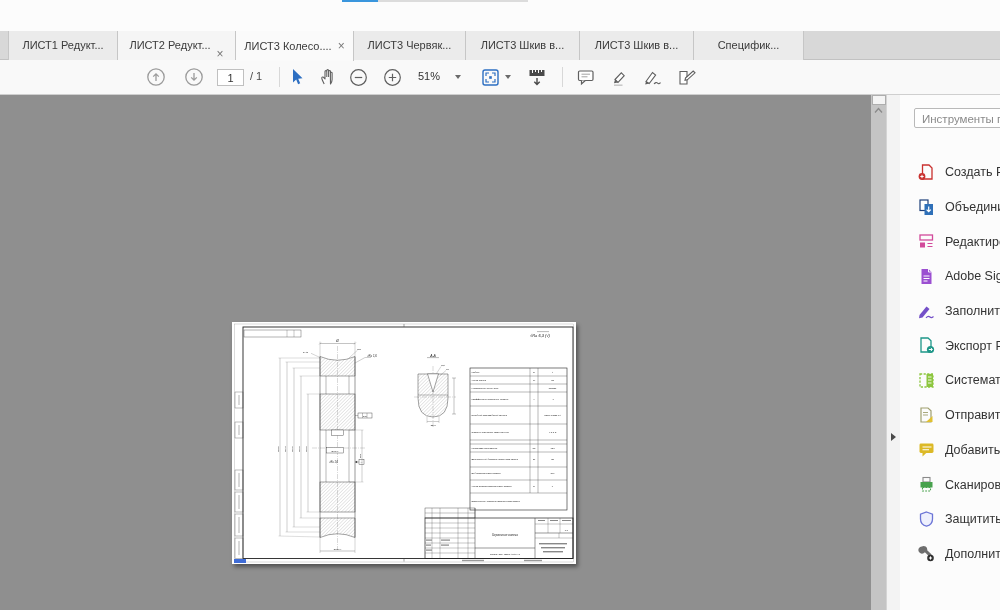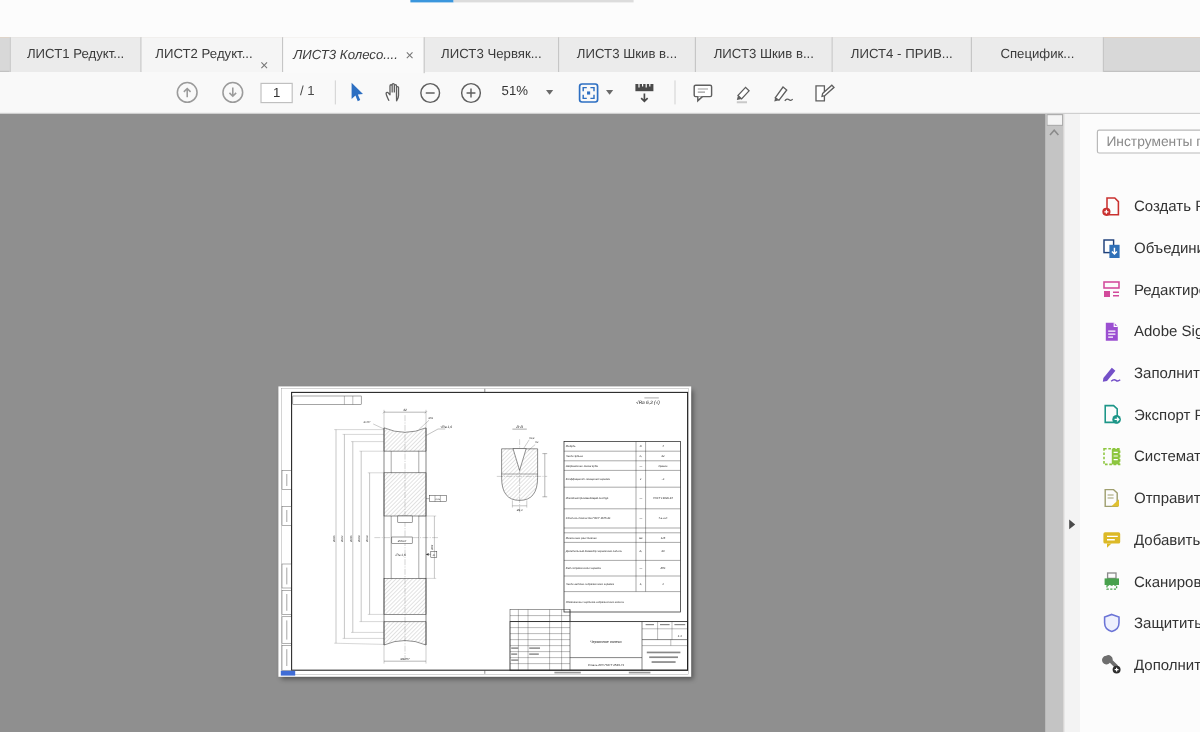--- a/index.html
+++ b/index.html
@@ -14,21 +14,21 @@
 
   
   .tabbar{position:absolute;left:0;top:31px;width:1000px;height:29px;background:#d8d8d8;
           border-bottom:1px solid #c2c2c2;display:flex;padding-left:8px;box-sizing:border-box;}
   .tab{height:29px;line-height:29px;font-size:11px;color:#3b3b3b;background:#ebebeb;
        border-right:1px solid #c6c6c6;text-align:center;box-sizing:border-box;
        display:flex;align-items:center;justify-content:center;white-space:nowrap;overflow:hidden;
        flex:none;cursor:default;}
   .tab:first-child{border-left:1px solid #c6c6c6;}
   .tab.hovered{background:#f5f5f5;align-items:flex-end;}
-  .tab.active{background:#fafafa;height:30px;z-index:2;font-style:italic;}
+  .tab.active{background:#fafafa;height:30px;z-index:2;}
   .tab .close{margin-left:6px;color:#777;font-size:12px;line-height:12px;}
 
   
   .toolbar{position:absolute;left:0;top:60px;width:1000px;height:34px;background:#f9f9f9;
            border-bottom:1px solid #cfcfcf;}
   .toolbar .tb{position:absolute;}
   .tb-divider{width:1px;height:20px;background:#d8d8d8;top:7px;}
   .page-input{position:absolute;left:217px;top:9px;width:25px;height:15px;border:1px solid #c0c0c0;
               background:#fff;font-size:11px;text-align:center;color:#333;padding:0;
               font-family:"Liberation Sans",sans-serif;}
@@ -93,23 +93,20 @@
         <span class="close">×</span>
       </div>
     <div class="tab" style="width:112px">
         <span>ЛИСТ3 Червяк...</span>
       </div>
     <div class="tab" style="width:114px">
         <span>ЛИСТ3 Шкив в...</span>
       </div>
     <div class="tab" style="width:114px">
         <span>ЛИСТ3 Шкив в...</span>
-      </div>
-    <div class="tab" style="width:116px">
-        <span>ЛИСТ4 - ПРИВ...</span>
       </div>
     <div class="tab" style="width:110px">
         <span>Специфик...</span>
       </div>
   </div>
 
   <div class="toolbar">
     <svg class="tb" style="left:146px;top:7px" width="20" height="20">
         <circle cx="10" cy="10" r="8.2" fill="none" stroke="#9b9b9b" stroke-width="1.3"></circle>
         <path d="M10,14 V7 M7.2,9.6 L10,6.8 L12.8,9.6" fill="none" stroke="#9b9b9b" stroke-width="1.3"></path>

